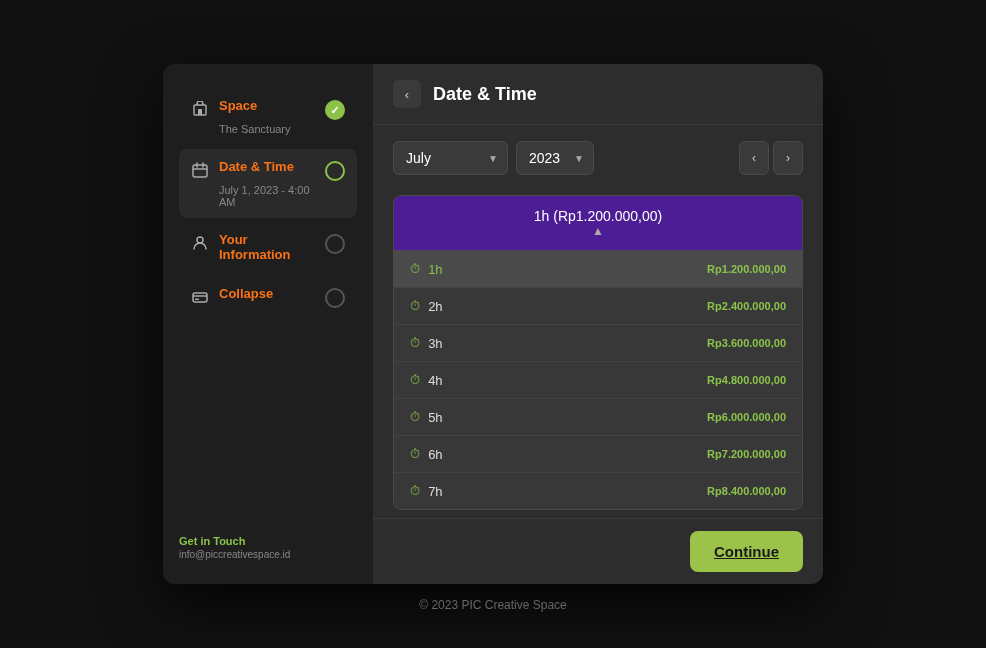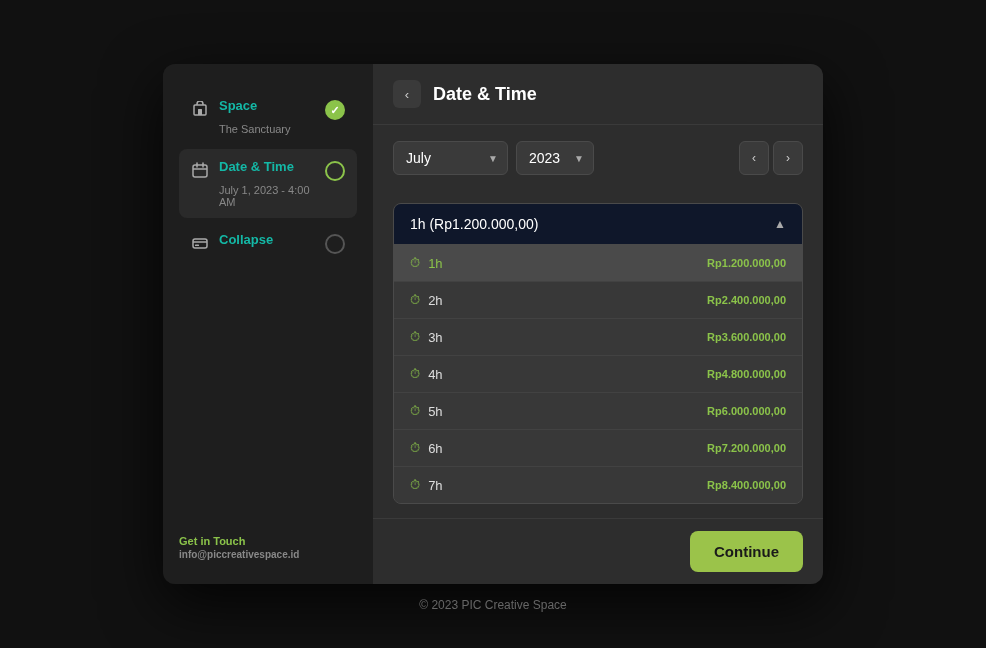--- a/index.html
+++ b/index.html
@@ -61,21 +61,21 @@
       display: flex;
       align-items: center;
       justify-content: center;
     }
     .sidebar-item-content {
       flex: 1;
     }
     .sidebar-item-title {
       font-size: 13px;
       font-weight: 600;
-      color: #14b8a6;
+      color: #f97316;
     }
     .sidebar-item-subtitle {
       font-size: 11px;
       color: #888;
       margin-top: 10px;
     }
     .sidebar-item-indicator {
       width: 20px;
       height: 20px;
       border-radius: 50%;
@@ -108,21 +108,20 @@
     }
     .get-in-touch {
       font-size: 11px;
       color: #8bc34a;
       font-weight: 600;
     }
     .contact-email {
       font-size: 10px;
       color: #888;
       margin-top: 2px;
-      font-weight: bold;
     }
     .collapse-menu {
       margin-top: 12px;
       display: flex;
       align-items: center;
       justify-content: space-between;
       padding: 8px 12px;
       border-radius: 6px;
       cursor: pointer;
     }
@@ -174,21 +173,21 @@
       font-size: 18px;
       font-weight: 700;
       color: #fff;
     }
     .panel-body {
       flex: 1;
       padding: 16px 20px;
       overflow: hidden;
       display: flex;
       flex-direction: column;
-      gap: 28px;
+      gap: 20px;
     }
     
     .date-selectors {
       display: flex;
       gap: 8px;
       align-items: center;
     }
     .select-wrapper {
       position: relative;
       display: flex;
@@ -240,21 +239,22 @@
     }
     .duration-header {
       display: flex;
       align-items: center;
       justify-content: space-between;
       padding: 12px 16px;
       cursor: pointer;
       color: #fff;
       font-size: 14px;
       font-weight: 500;
-      background: #0f172a;
+      background: #4c1d95;
+      flex-direction: column;
     }
     .duration-header-icon {
       color: #aaa;
       font-size: 12px;
     }
     .duration-list {
       background: #383838;
       border-top: 1px solid #4a4a4a;
     }
     .duration-option {
@@ -321,20 +321,21 @@
       background: #9bc34a;
       color: #1a1a1a;
       border: none;
       border-radius: 8px;
       padding: 12px 24px;
       font-size: 15px;
       font-weight: 700;
       cursor: pointer;
       align-self: flex-end;
       margin-top: auto;
+      text-decoration: underline;
     }
     .panel-footer {
       padding: 12px 20px;
       display: flex;
       justify-content: flex-end;
       flex-shrink: 0;
       border-top: 1px solid #3a3a3a;
     }
     .copyright {
       position: absolute;
@@ -376,20 +377,32 @@
             <path d="M5 1v4M11 1v4" stroke="#aaa" stroke-width="1.5" stroke-linecap="round"></path>
           </svg>
         </div>
         <div class="sidebar-item-content">
           <div class="sidebar-item-title">Date &amp; Time</div>
           <div class="sidebar-item-subtitle">July 1, 2023 - 4:00 AM</div>
         </div>
         <div class="sidebar-item-indicator indicator-ring"></div>
       </div>
 
+      <div class="sidebar-item">
+        <div class="sidebar-item-icon">
+          <svg width="16" height="16" viewBox="0 0 16 16" fill="none">
+            <circle cx="8" cy="5" r="3" stroke="#aaa" stroke-width="1.5"></circle>
+            <path d="M2 14c0-3.314 2.686-6 6-6s6 2.686 6 6" stroke="#aaa" stroke-width="1.5" stroke-linecap="round"></path>
+          </svg>
+        </div>
+        <div class="sidebar-item-content">
+          <div class="sidebar-item-title">Your Information</div>
+        </div>
+        <div class="sidebar-item-indicator indicator-empty"></div>
+      </div>
 
       <div class="sidebar-item">
         <div class="sidebar-item-icon">
           <svg width="16" height="16" viewBox="0 0 16 16" fill="none">
             <rect x="1" y="4" width="14" height="9" rx="2" stroke="#aaa" stroke-width="1.5"></rect>
             <path d="M1 7h14" stroke="#aaa" stroke-width="1.5"></path>
             <rect x="3" y="9.5" width="4" height="1.5" rx="0.5" fill="#aaa"></rect>
           </svg>
         </div>
         <div class="sidebar-item-content">

